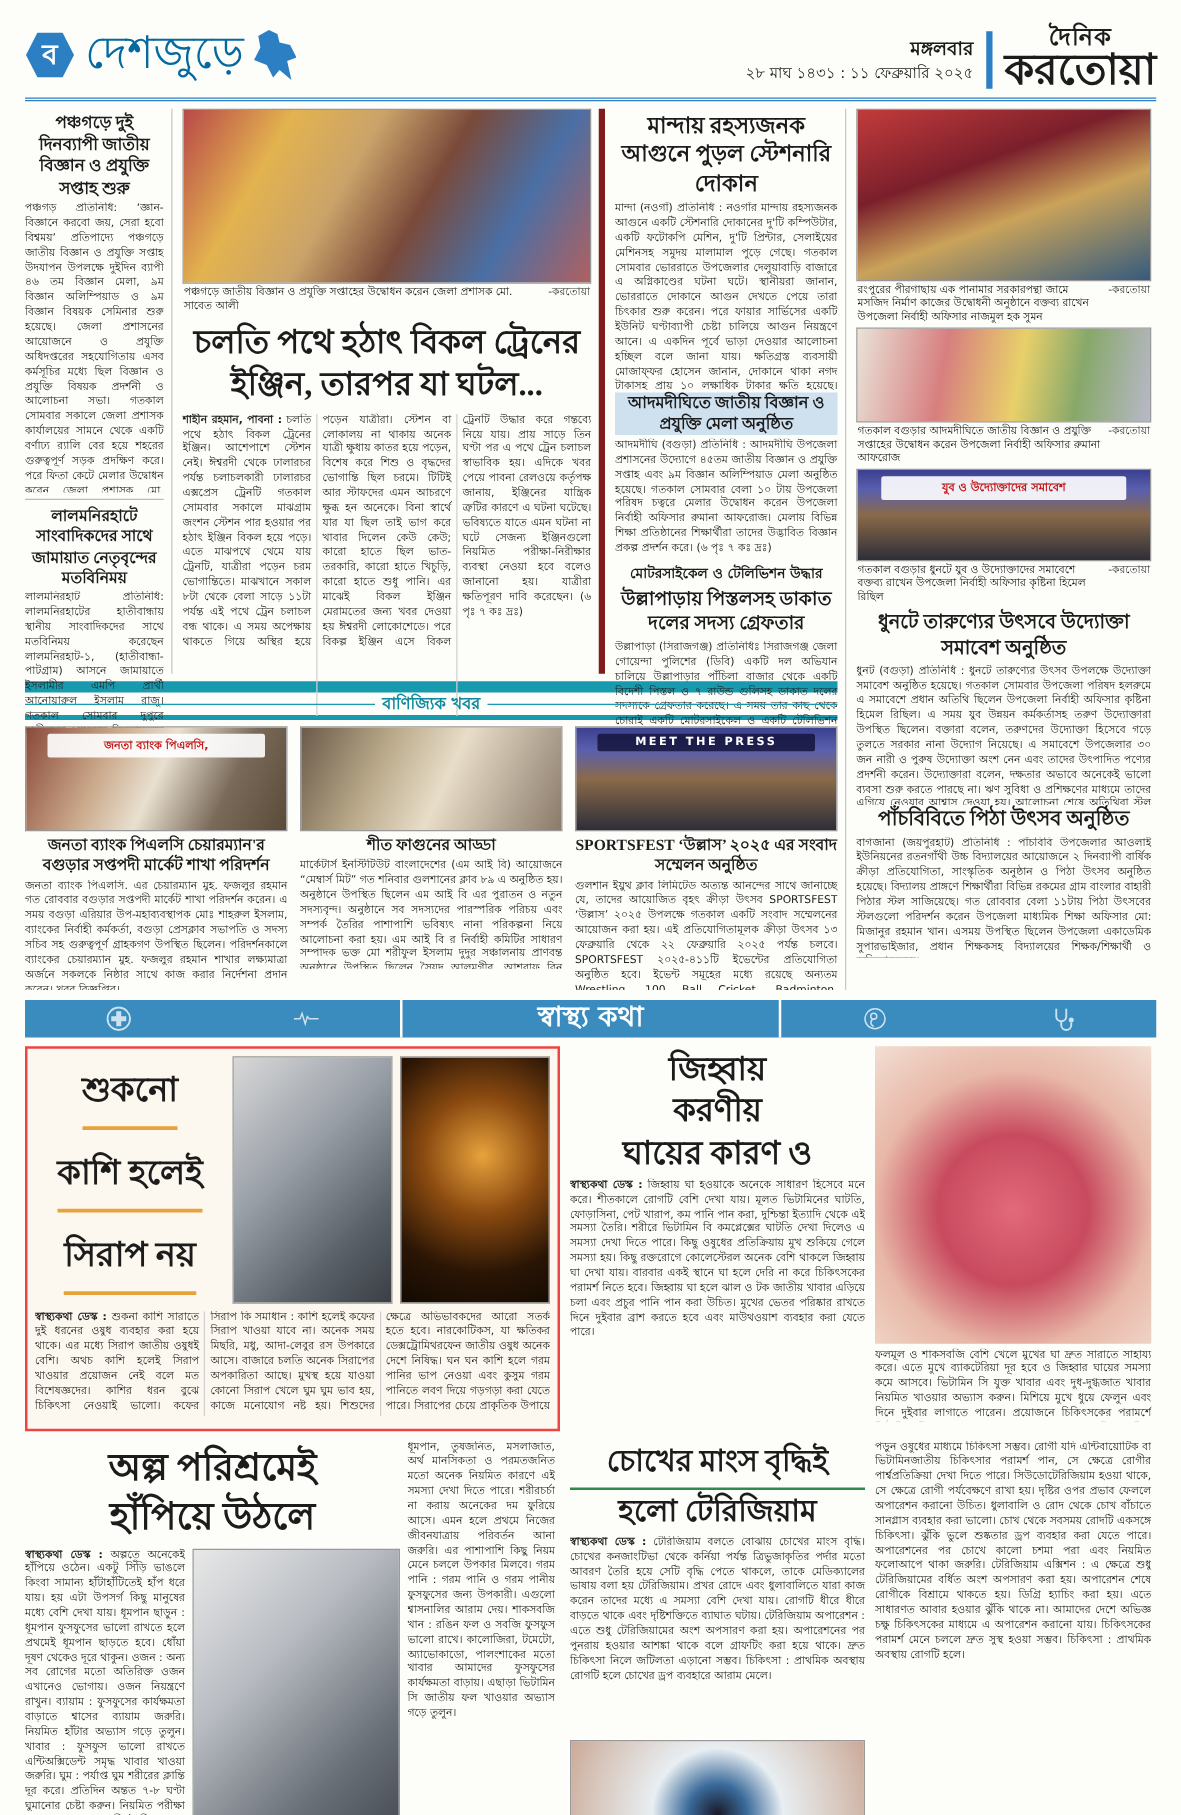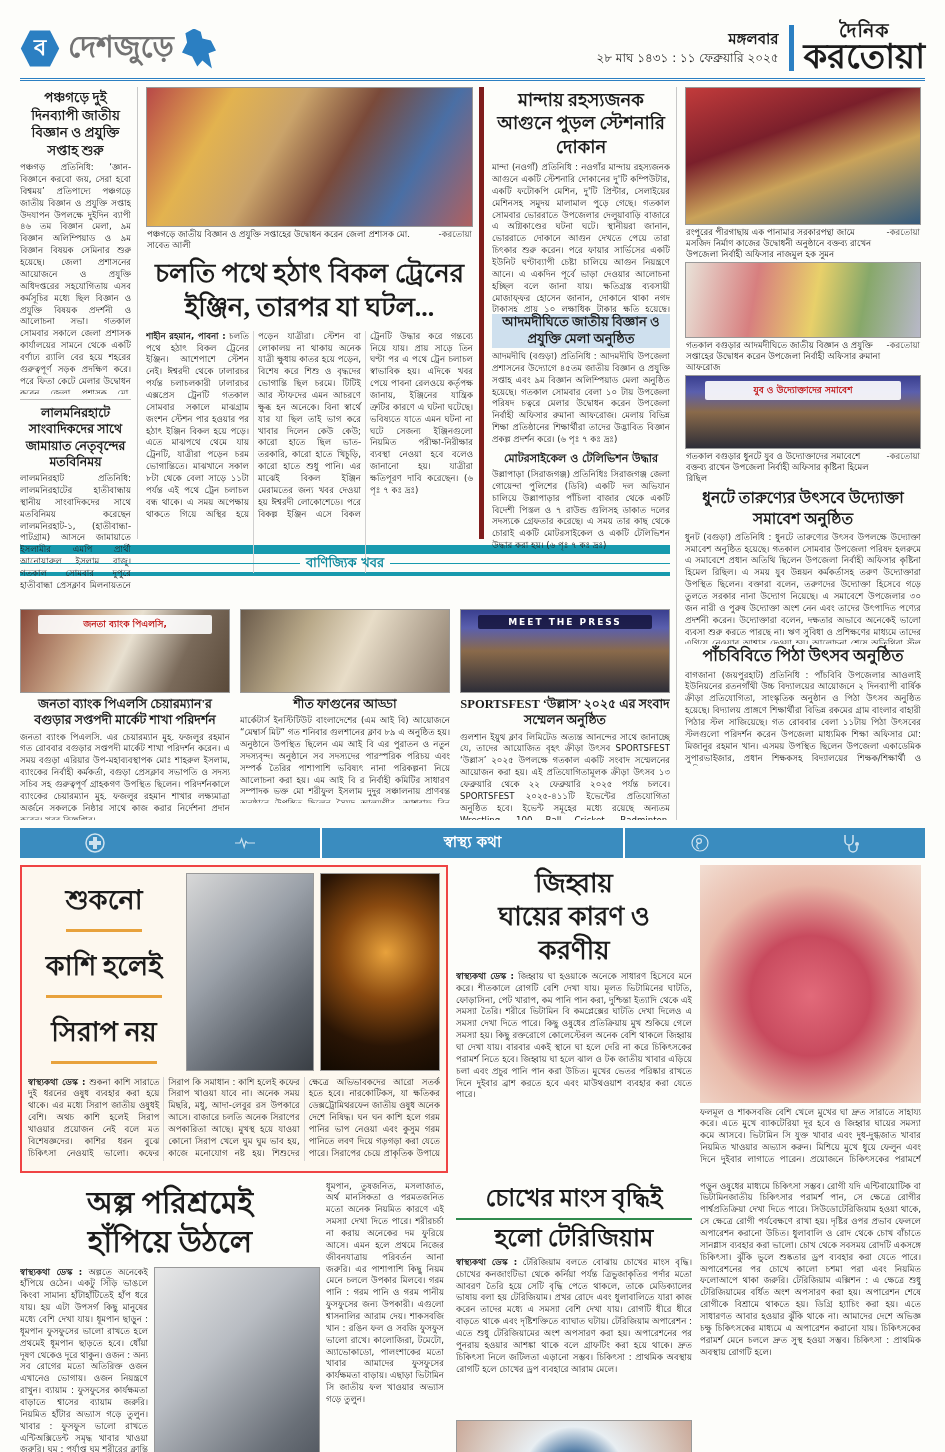--- a/index.html
+++ b/index.html
@@ -5,21 +5,21 @@
   html,body{margin:0;padding:0;background:#e8e8e4;}
   .page{width:945px;height:1452px;background:#fdfdfa;position:relative;margin:0 auto;
         font-family:"DejaVu Sans",sans-serif;color:#1c1c1c;overflow:hidden;box-sizing:border-box;
         padding:18px 20px 10px 20px;}
   
   .hdr{display:flex;align-items:flex-end;justify-content:space-between;height:56px;
        border-bottom:3px double #2b7fc2;padding-bottom:4px;}
   .brand{display:flex;align-items:center;gap:8px;}
   .hex{width:40px;height:40px;background:#2b7fc2;color:#fff;display:flex;align-items:center;justify-content:center;
        clip-path:polygon(25% 5%,75% 5%,98% 50%,75% 95%,25% 95%,2% 50%);font-size:22px;font-weight:bold;}
-  .brand-name{color:#737373;font-size:30px;font-weight:bold;}
+  .brand-name{color:#0369a1;font-size:36px;font-weight:normal;}
   .bd-map{width:34px;height:40px;background:#2b7fc2;
        clip-path:polygon(35% 0,55% 8%,60% 25%,85% 30%,100% 55%,78% 62%,88% 100%,60% 80%,45% 95%,30% 70%,0 60%,15% 35%,10% 12%);}
   .hdr-right{display:flex;align-items:center;gap:10px;}
   .dateblock{text-align:right;line-height:1.35;}
   .weekday{font-size:15px;font-weight:bold;}
   .dateline{font-size:12px;}
   .mast-sep{width:5px;height:46px;background:#2b7fc2;}
   .masthead{text-align:center;line-height:1;}
   .mast-top{font-size:19px;font-weight:bold;letter-spacing:1px;}
   .mast-main{font-size:34px;font-weight:bold;font-family:"Liberation Serif",serif;}
@@ -56,29 +56,29 @@
   .cols3{column-count:3;column-gap:9px;column-rule:1px solid #d0d0d0;}
   .hl-band{background:#cfe0ee;display:block;}
   
   .cband{margin-top:6px;}
   .cbar1{height:9px;background:#189aae;}
   .cbar2{height:4px;background:#189aae;}
   .clabel-row{display:flex;align-items:center;gap:6px;height:18px;}
   .clabel-row .ln{flex:1;border-top:1px solid #189aae;}
   .clabel{color:#0f8a9e;font-size:13px;font-weight:bold;}
   .cgrid{display:flex;gap:10px;margin-top:5px;}
-  .citem{width:210px;margin-top:28px;}
+  .citem{width:210px;}
   .citem .ph{height:84px;margin-bottom:3px;}
   .citem .hl{font-size:12.5px;}
   .citem .body{height:88px;}
   
   .hband{margin-top:8px;height:30px;background:#3a8cbf;display:flex;color:#fff;}
   .hseg{flex:1;display:flex;align-items:center;justify-content:space-around;border-right:2px solid #fff;}
   .hseg:last-child{border-right:none;}
-  .htitle{font-size:15px;font-weight:bold;}
+  .htitle{font-size:22px;font-weight:bold;}
   .hicon{opacity:.75;width:20px;height:20px;display:inline-flex;align-items:center;justify-content:center;}
   .hicon svg{width:20px;height:20px;}
   
   .hrow1{display:flex;gap:8px;margin-top:7px;height:308px;}
   .hbox1{width:428px;border:2px solid #ef4444;background:#fdf8ef;box-sizing:border-box;padding:6px;}
   .hbox1-top{display:flex;gap:6px;height:198px;}
   .h1-hl{width:152px;display:flex;flex-direction:column;justify-content:space-around;align-items:center;}
   .h1-hl span{font-family:"Liberation Serif",serif;font-size:27px;font-weight:bold;
               border-bottom:3px solid #e8a23c;padding-bottom:5px;}
   .hmid{width:236px;}
@@ -154,20 +154,21 @@
           <article>
             <h2 class="hl" style="font-size:18px">মান্দায় রহস্যজনক আগুনে পুড়ল স্টেশনারি দোকান</h2>
             <p class="body" style="height:150px;margin:0">মান্দা (নওগাঁ) প্রতিনিধি : নওগাঁর মান্দায় রহস্যজনক আগুনে একটি স্টেশনারি দোকানের দু'টি কম্পিউটার, একটি ফটোকপি মেশিন, দু'টি প্রিন্টার, সেলাইয়ের মেশিনসহ সমুদয় মালামাল পুড়ে গেছে। গতকাল সোমবার ভোররাতে উপজেলার দেলুয়াবাড়ি বাজারে এ অগ্নিকাণ্ডের ঘটনা ঘটে। স্থানীয়রা জানান, ভোররাতে দোকানে আগুন দেখতে পেয়ে তারা চিৎকার শুরু করেন। পরে ফায়ার সার্ভিসের একটি ইউনিট ঘণ্টাব্যাপী চেষ্টা চালিয়ে আগুন নিয়ন্ত্রণে আনে। এ একদিন পূর্বে ভাড়া দেওয়ার আলোচনা হচ্ছিল বলে জানা যায়। ক্ষতিগ্রস্ত ব্যবসায়ী মোজাফ্ফর হোসেন জানান, দোকানে থাকা নগদ টাকাসহ প্রায় ১০ লক্ষাধিক টাকার ক্ষতি হয়েছে। ব্যবসায়ীরা ঘটনার সুষ্ঠু তদন্ত দাবি করে বিষয়টি খতিয়ে দেখার অনুরোধ জানিয়েছেন। (৬ পৃঃ ৭ কঃ দ্রঃ)</p>
           </article>
           <article>
             <h3 class="hl hl-band" style="font-size:13px">আদমদীঘিতে জাতীয় বিজ্ঞান ও প্রযুক্তি মেলা অনুষ্ঠিত</h3>
             <p class="body" style="height:96px;margin:0">আদমদীঘি (বগুড়া) প্রতিনিধি : আদমদীঘি উপজেলা প্রশাসনের উদ্যোগে ৪৫তম জাতীয় বিজ্ঞান ও প্রযুক্তি সপ্তাহ এবং ৯ম বিজ্ঞান অলিম্পিয়াড মেলা অনুষ্ঠিত হয়েছে। গতকাল সোমবার বেলা ১০ টায় উপজেলা পরিষদ চত্বরে মেলার উদ্বোধন করেন উপজেলা নির্বাহী অফিসার রুমানা আফরোজ। মেলায় বিভিন্ন শিক্ষা প্রতিষ্ঠানের শিক্ষার্থীরা তাদের উদ্ভাবিত বিজ্ঞান প্রকল্প প্রদর্শন করে। (৬ পৃঃ ৭ কঃ দ্রঃ)</p>
           </article>
           <article>
             <div class="kicker">মোটরসাইকেল ও টেলিভিশন উদ্ধার</div>
+            <h3 class="hl" style="font-size:15px">উল্লাপাড়ায় পিস্তলসহ ডাকাত দলের সদস্য গ্রেফতার</h3>
             <p class="body" style="height:84px;margin:0">উল্লাপাড়া (সিরাজগঞ্জ) প্রতিনিধিঃ সিরাজগঞ্জ জেলা গোয়েন্দা পুলিশের (ডিবি) একটি দল অভিযান চালিয়ে উল্লাপাড়ার পাঁচিলা বাজার থেকে একটি বিদেশী পিস্তল ও ৭ রাউন্ড গুলিসহ ডাকাত দলের সদস্যকে গ্রেফতার করেছে। এ সময় তার কাছ থেকে চোরাই একটি মোটরসাইকেল ও একটি টেলিভিশন উদ্ধার করা হয়। (৬ পৃঃ ৭ কঃ দ্রঃ)</p>
           </article>
         </div>
       </div>
 
       <div class="cband">
         <div class="cbar1"></div>
         <div class="clabel-row">
           <span class="ln"></span>
           <span class="clabel">বাণিজ্যিক খবর</span>
@@ -275,22 +276,22 @@
       </div>
       <div class="body cols3" style="height:84px;margin-top:6px">
         <span class="byl">স্বাস্থ্যকথা ডেস্ক :</span>
         <span>শুকনা কাশি সারাতে দুই ধরনের ওষুধ ব্যবহার করা হয়ে থাকে। এর মধ্যে সিরাপ জাতীয় ওষুধই বেশি। অথচ কাশি হলেই সিরাপ খাওয়ার প্রয়োজন নেই বলে মত বিশেষজ্ঞদের। কাশির ধরন বুঝে চিকিৎসা নেওয়াই ভালো। কফের সিরাপ কি সমাধান : কাশি হলেই কফের সিরাপ খাওয়া যাবে না। অনেক সময় মিছরি, মধু, আদা-লেবুর রস উপকারে আসে। বাজারে চলতি অনেক সিরাপের অপকারিতা আছে। মুখস্থ হয়ে যাওয়া কোনো সিরাপ খেলে ঘুম ঘুম ভাব হয়, কাজে মনোযোগ নষ্ট হয়। শিশুদের ক্ষেত্রে অভিভাবকদের আরো সতর্ক হতে হবে। নারকোটিকস, যা ক্ষতিকর ডেক্সট্রোমিথরফেন জাতীয় ওষুধ অনেক দেশে নিষিদ্ধ। ঘন ঘন কাশি হলে গরম পানির ভাপ নেওয়া এবং কুসুম গরম পানিতে লবণ দিয়ে গড়গড়া করা যেতে পারে। সিরাপের চেয়ে প্রাকৃতিক উপায়ে কাশি সারানোই নিরাপদ। তবে কাশি তিন সপ্তাহের বেশি স্থায়ী হলে অবশ্যই চিকিৎসকের পরামর্শ নিতে হবে। মেয়াদোত্তীর্ণ কিংবা চিকিৎসকের পরামর্শ ছাড়া কেনা ওষুধ কখনোই সেবন করা উচিত নয়।</span>
       </div>
     </div>
 
     <div class="hmid">
       <div class="hl h2-hl">
         <span>জিহ্বায়</span>
+        <span>করণীয়</span>
         <span>ঘায়ের কারণ ও</span>
-        <span>করণীয়</span>
       </div>
       <div class="body" style="height:190px">
         <span class="byl">স্বাস্থ্যকথা ডেস্ক :</span>
         <span>জিহ্বায় ঘা হওয়াকে অনেকে সাধারণ হিসেবে মনে করে। শীতকালে রোগটি বেশি দেখা যায়। মূলত ভিটামিনের ঘাটতি, ফোড়াসিনা, পেট খারাপ, কম পানি পান করা, দুশ্চিন্তা ইত্যাদি থেকে এই সমস্যা তৈরি। শরীরে ভিটামিন বি কমপ্লেক্সের ঘাটতি দেখা দিলেও এ সমস্যা দেখা দিতে পারে। কিছু ওষুধের প্রতিক্রিয়ায় মুখ শুকিয়ে গেলে সমস্যা হয়। কিছু রক্তরোগে কোলেস্টেরল অনেক বেশি থাকলে জিহ্বায় ঘা দেখা যায়। বারবার একই স্থানে ঘা হলে দেরি না করে চিকিৎসকের পরামর্শ নিতে হবে। জিহ্বায় ঘা হলে ঝাল ও টক জাতীয় খাবার এড়িয়ে চলা এবং প্রচুর পানি পান করা উচিত। মুখের ভেতর পরিষ্কার রাখতে দিনে দুইবার ব্রাশ করতে হবে এবং মাউথওয়াশ ব্যবহার করা যেতে পারে।</span>
       </div>
     </div>
 
     <div class="hr1-right">
       <div class="ph mouth" style="height:238px;border:none"></div>
       <p class="body" style="height:58px;margin:4px 0 0">ফলমূল ও শাকসবজি বেশি খেলে মুখের ঘা দ্রুত সারাতে সাহায্য করে। এতে মুখে ব্যাকটেরিয়া দূর হবে ও জিহ্বার ঘায়ের সমস্যা কমে আসবে। ভিটামিন সি যুক্ত খাবার এবং দুধ-দুগ্ধজাত খাবার নিয়মিত খাওয়ার অভ্যাস করুন। মিশিয়ে মুখে ধুয়ে ফেলুন এবং দিনে দুইবার লাগাতে পারেন। প্রয়োজনে চিকিৎসকের পরামর্শে ভিটামিন বি কমপ্লেক্স সেবন করা যেতে পারে। যদি ঘা তিন সপ্তাহেও না সারে তবে বায়োপসি করানো জরুরি, কারণ দীর্ঘস্থায়ী ঘা ক্যান্সারের লক্ষণ হতে পারে।</p>

